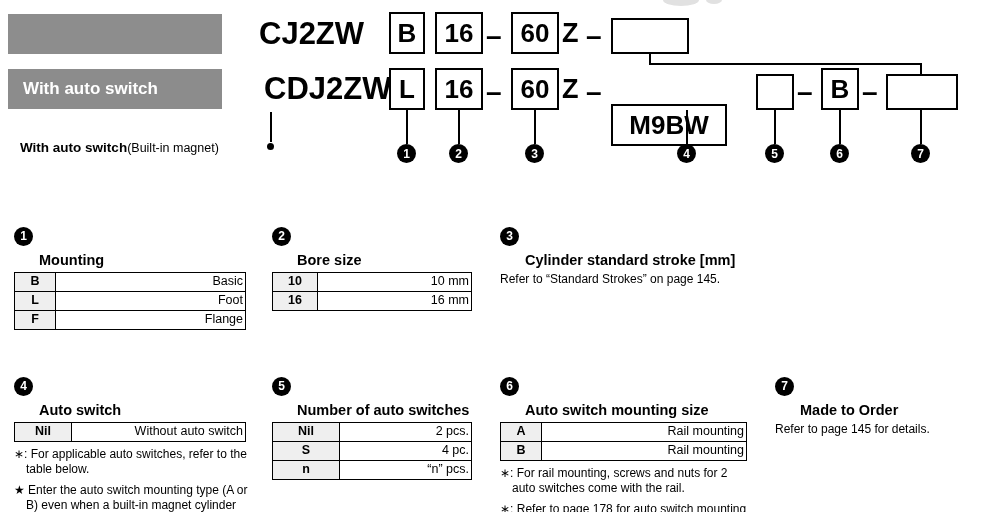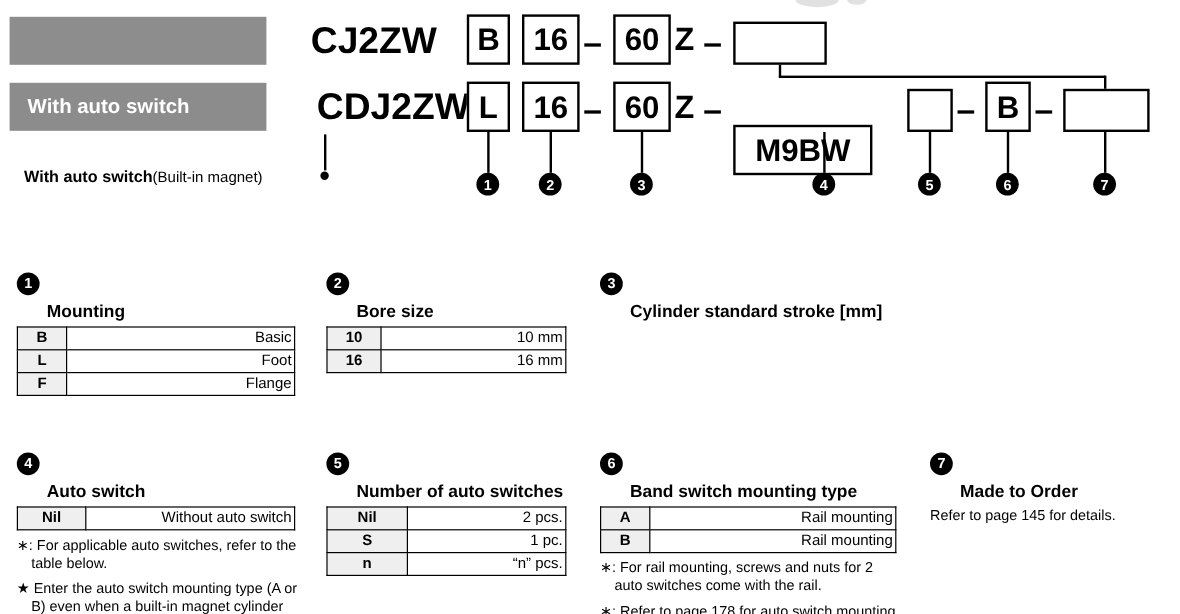--- a/index.html
+++ b/index.html
@@ -290,20 +290,21 @@
     </tr>
   </tbody>
     </table>
 </div>
 
 <div class="section" style="left:500px; top:205px; width:300px;">
   <div class="sect-head">
     <div class="num-circle">3</div>
     <div class="sect-title">Cylinder standard stroke [mm]</div>
   </div>
+  <div class="sect-sub">Refer to “Standard Strokes” on page 145.</div>
 </div>
 
 <div class="section" style="left:14px; top:355px; width:238px;">
   <div class="sect-head">
     <div class="num-circle">4</div>
     <div class="sect-title">Auto switch</div>
   </div>
   <table class="opt" style="width:232px;">
     <tbody>
         <tr>
@@ -322,34 +323,34 @@
     <div class="sect-title">Number of auto switches</div>
   </div>
   <table class="opt" style="width:200px;">
     <tbody>
         <tr>
       <td class="code" style="width:62px;">Nil</td>
       <td class="desc">2 pcs.</td>
     </tr>
     <tr>
       <td class="code">S</td>
-      <td class="desc">1 pc.</td>
+      <td class="desc">4 pc.</td>
     </tr>
     <tr>
       <td class="code">n</td>
       <td class="desc">“n” pcs.</td>
     </tr>
   </tbody>
     </table>
 </div>
 
 <div class="section" style="left:500px; top:355px; width:255px;">
   <div class="sect-head">
     <div class="num-circle">6</div>
-    <div class="sect-title">Band switch mounting type</div>
+    <div class="sect-title">Auto switch mounting size</div>
   </div>
   <table class="opt" style="width:247px;">
     <tbody>
         <tr>
       <td class="code" style="width:36px;">A</td>
       <td class="desc">Rail mounting</td>
     </tr>
     <tr>
       <td class="code">B</td>
       <td class="desc">Rail mounting</td>

